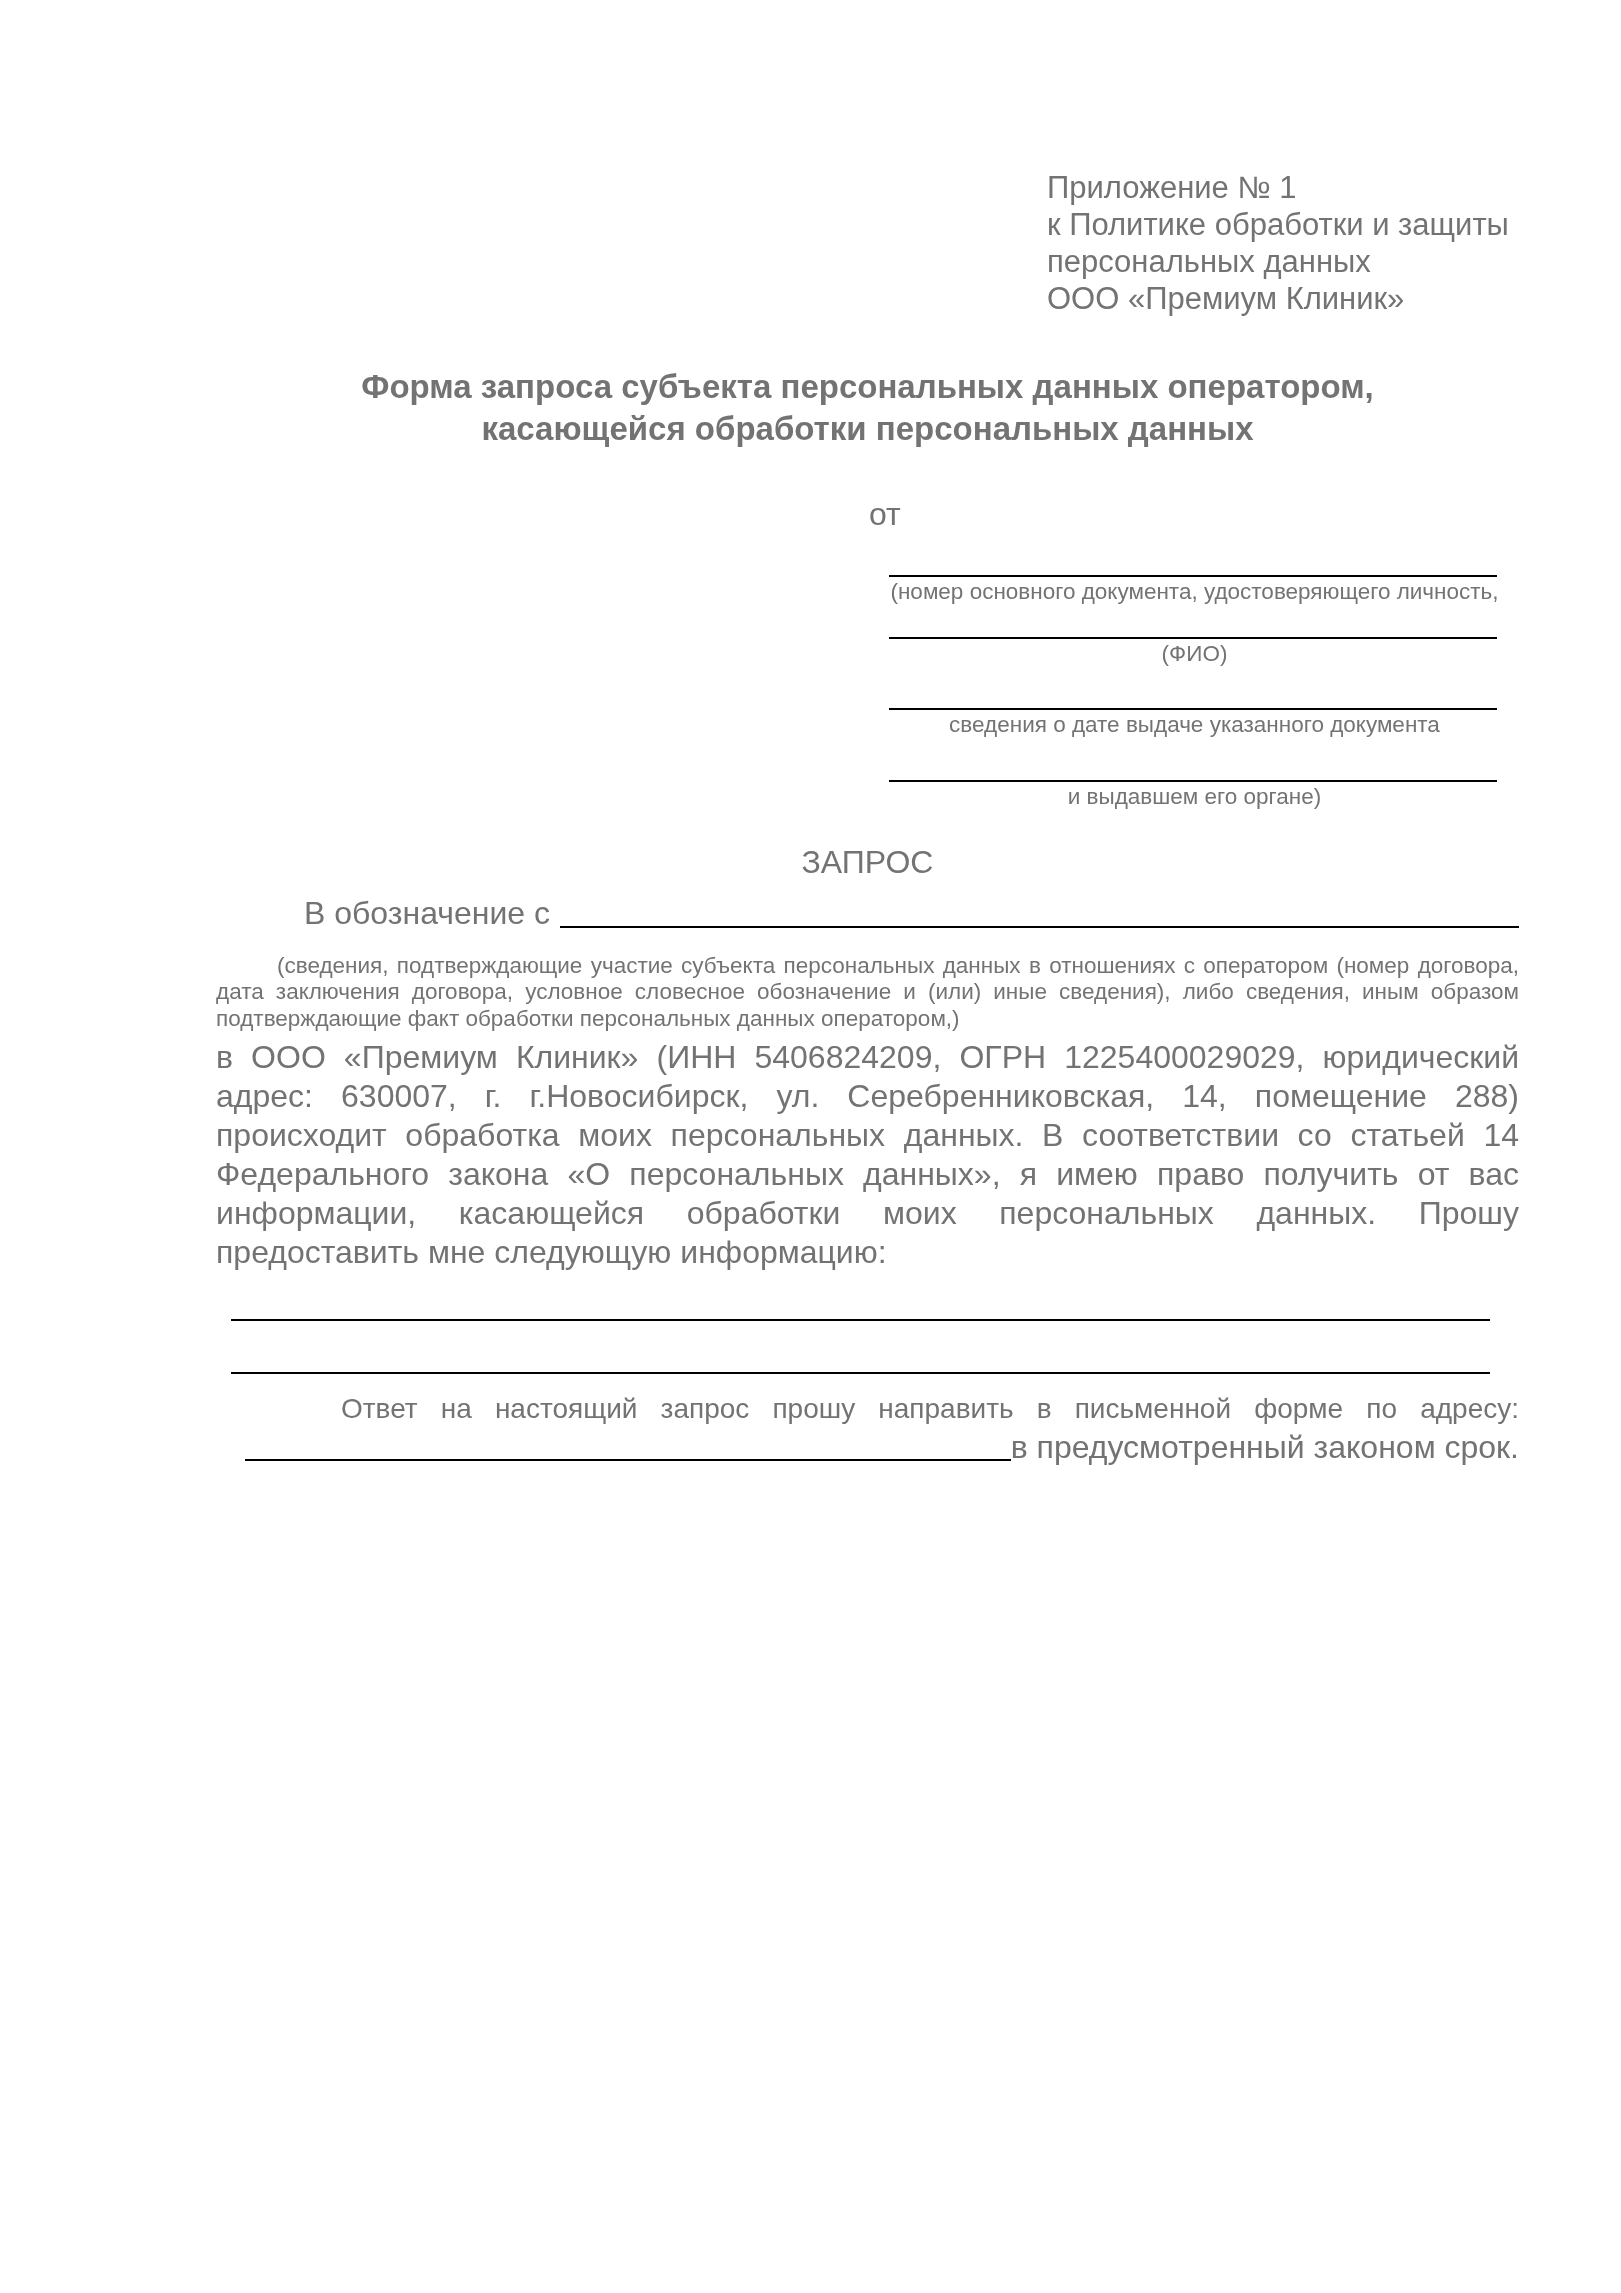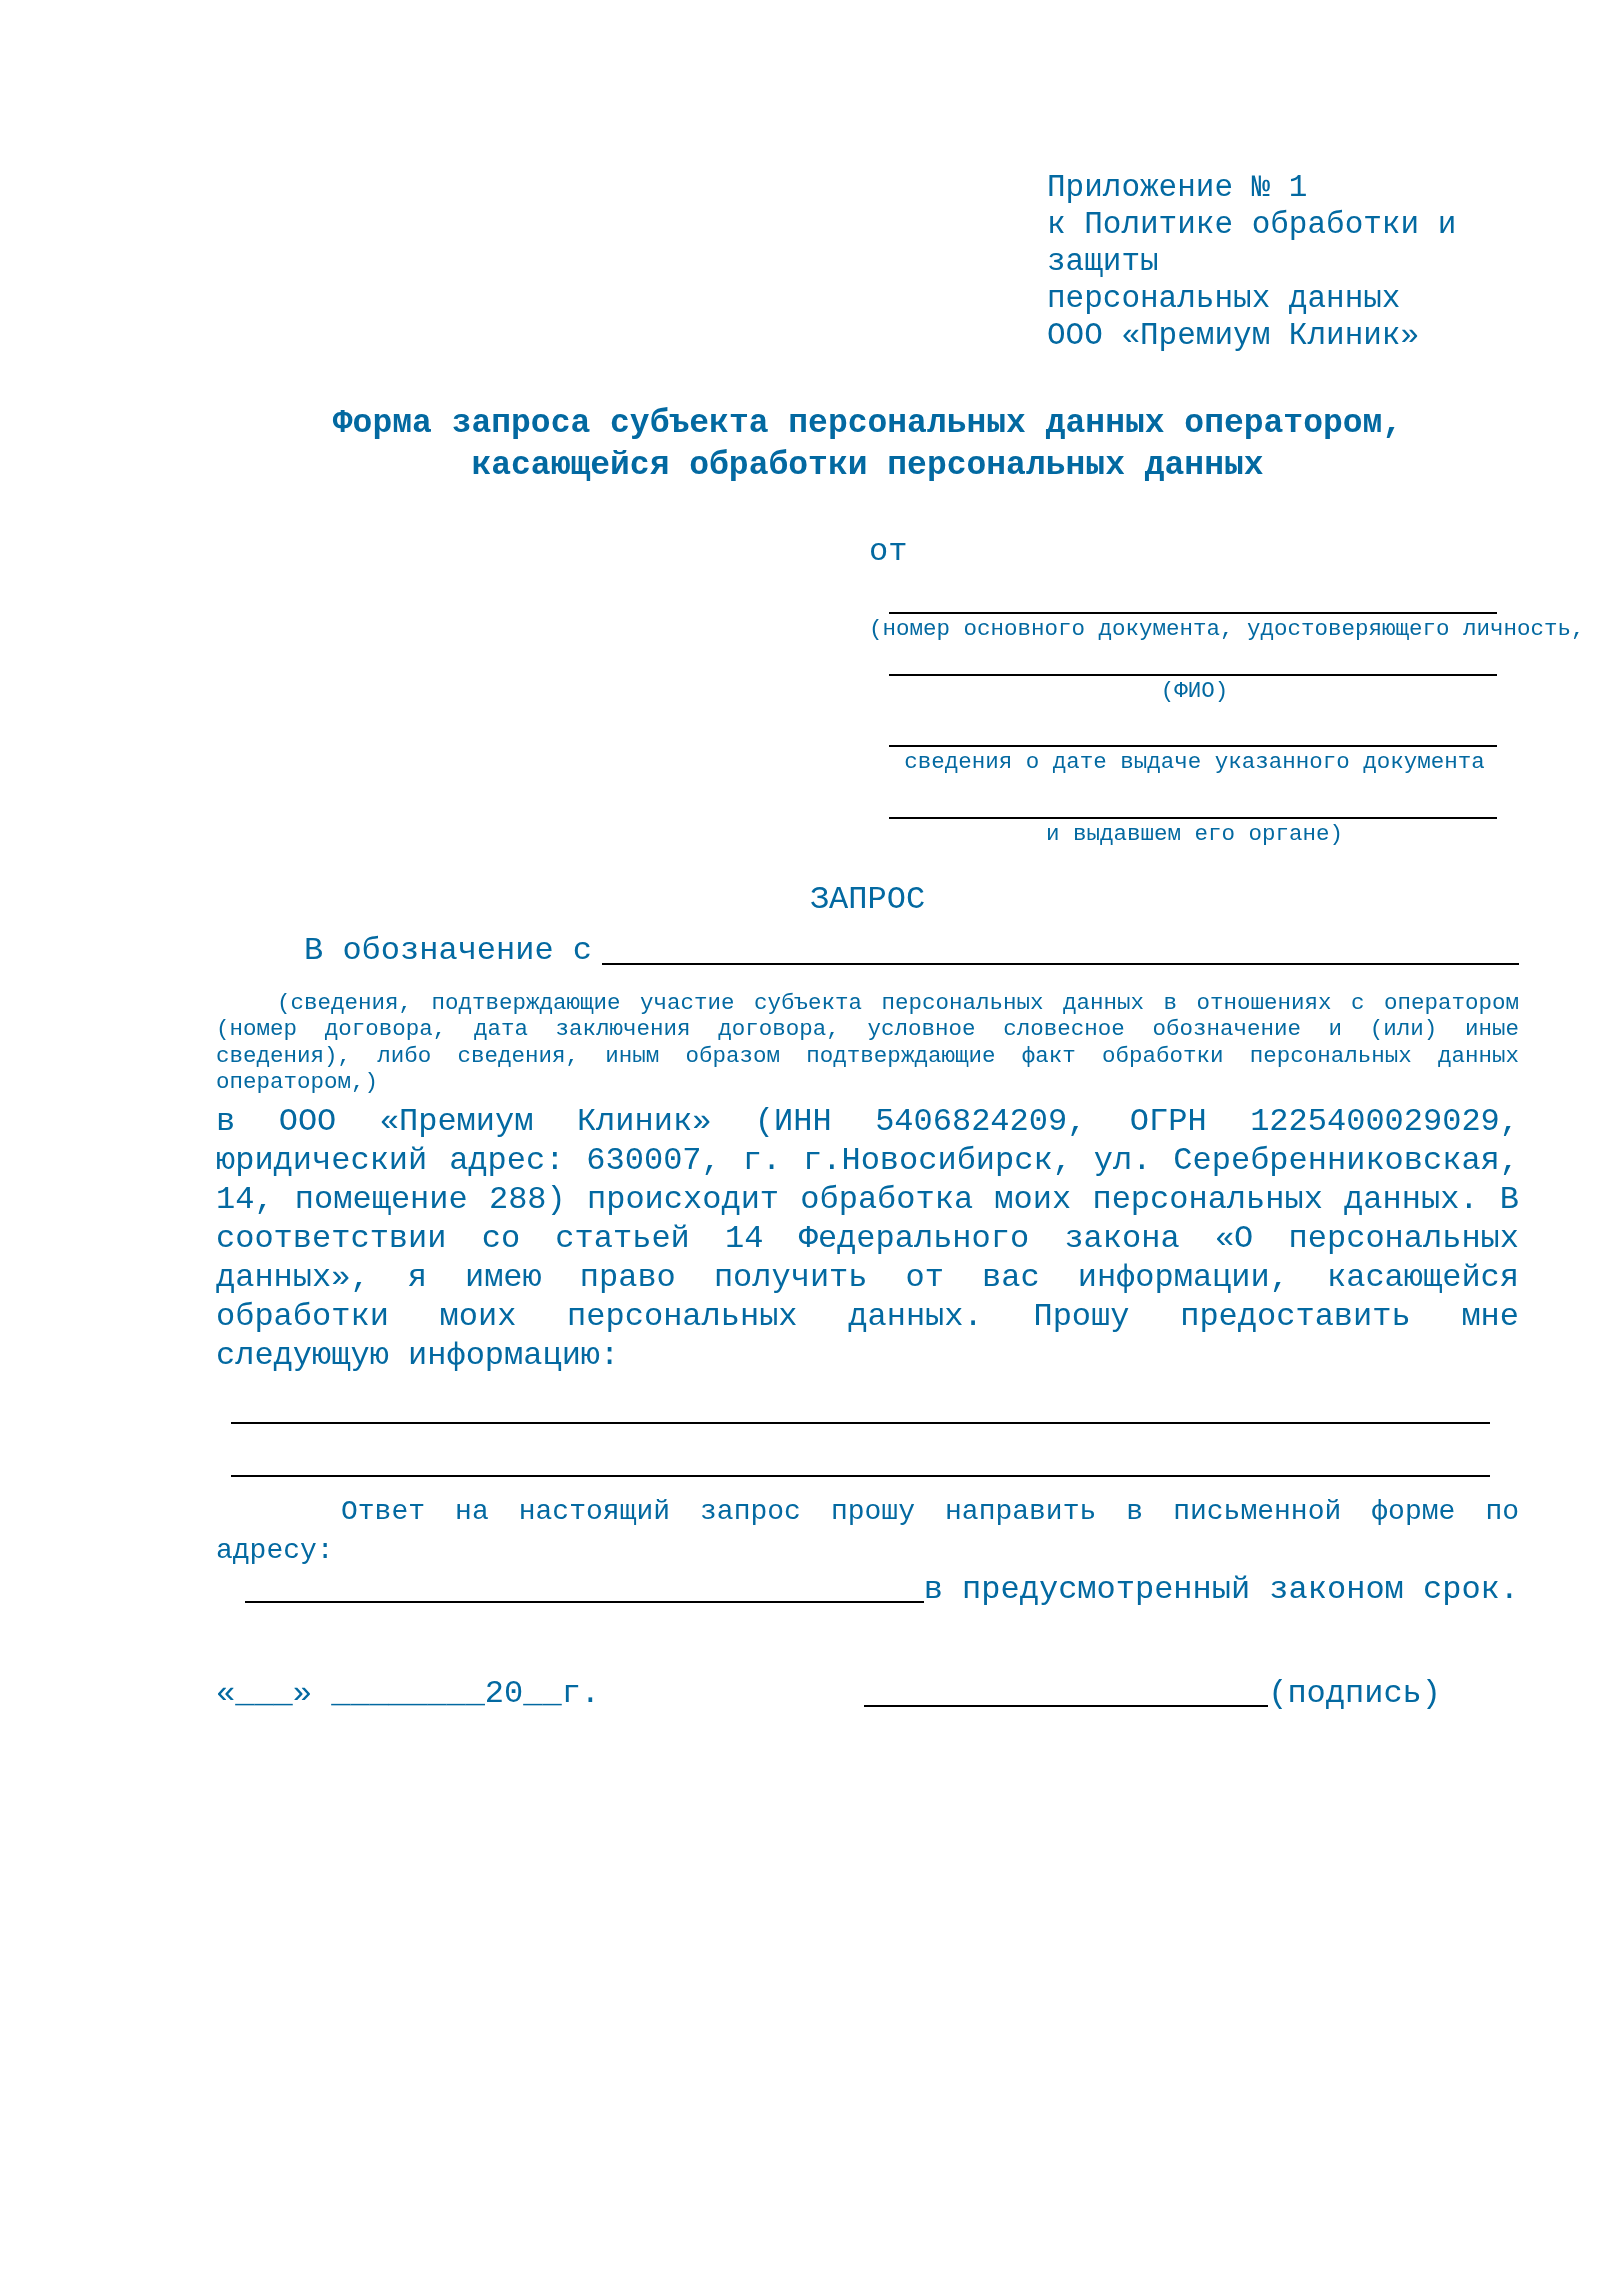--- a/index.html
+++ b/index.html
@@ -1,22 +1,22 @@
 <!DOCTYPE html>
 <html><head>
 <meta charset="utf-8">
 <style>
   * { margin: 0; padding: 0; box-sizing: border-box; }
   html, body { background: #ffffff; }
   .page {
     width: 1621px;
     height: 2294px;
     background: #ffffff;
-    color: #0369a1;
-    font-family: Liberation Mono, monospace;
+    color: #737373;
+    font-family: Liberation Sans, sans-serif;
     position: relative;
     overflow: hidden;
   }
   .content { padding: 169px 102px 0 216px; }
 
   
   .appendix { margin-left: 831px; font-size: 31px; line-height: 37px; }
 
   
   .title { text-align: center; font-weight: bold; font-size: 33px; line-height: 42px; margin-top: 49px; }
@@ -115,23 +115,16 @@
     <div class="blank-line first"></div>
     <div class="blank-line"></div>
 
     <div class="reply-line1">Ответ на настоящий запрос прошу направить в письменной форме по адресу:</div>
 
     <div class="reply-line2">
       <div class="reply-fill"></div>
       <span class="reply-tail">в предусмотренный законом срок.</span>
     </div>
 
-    <div class="sig-row">
-      <span class="sig-date">«___» ________20__г.</span>
-      <span class="sig-right">
-        <span class="sig-fill"></span>
-        <span class="sig-label">(подпись)</span>
-      </span>
-    </div>
 
   </div>
 </div>
 
 
 </body></html>

